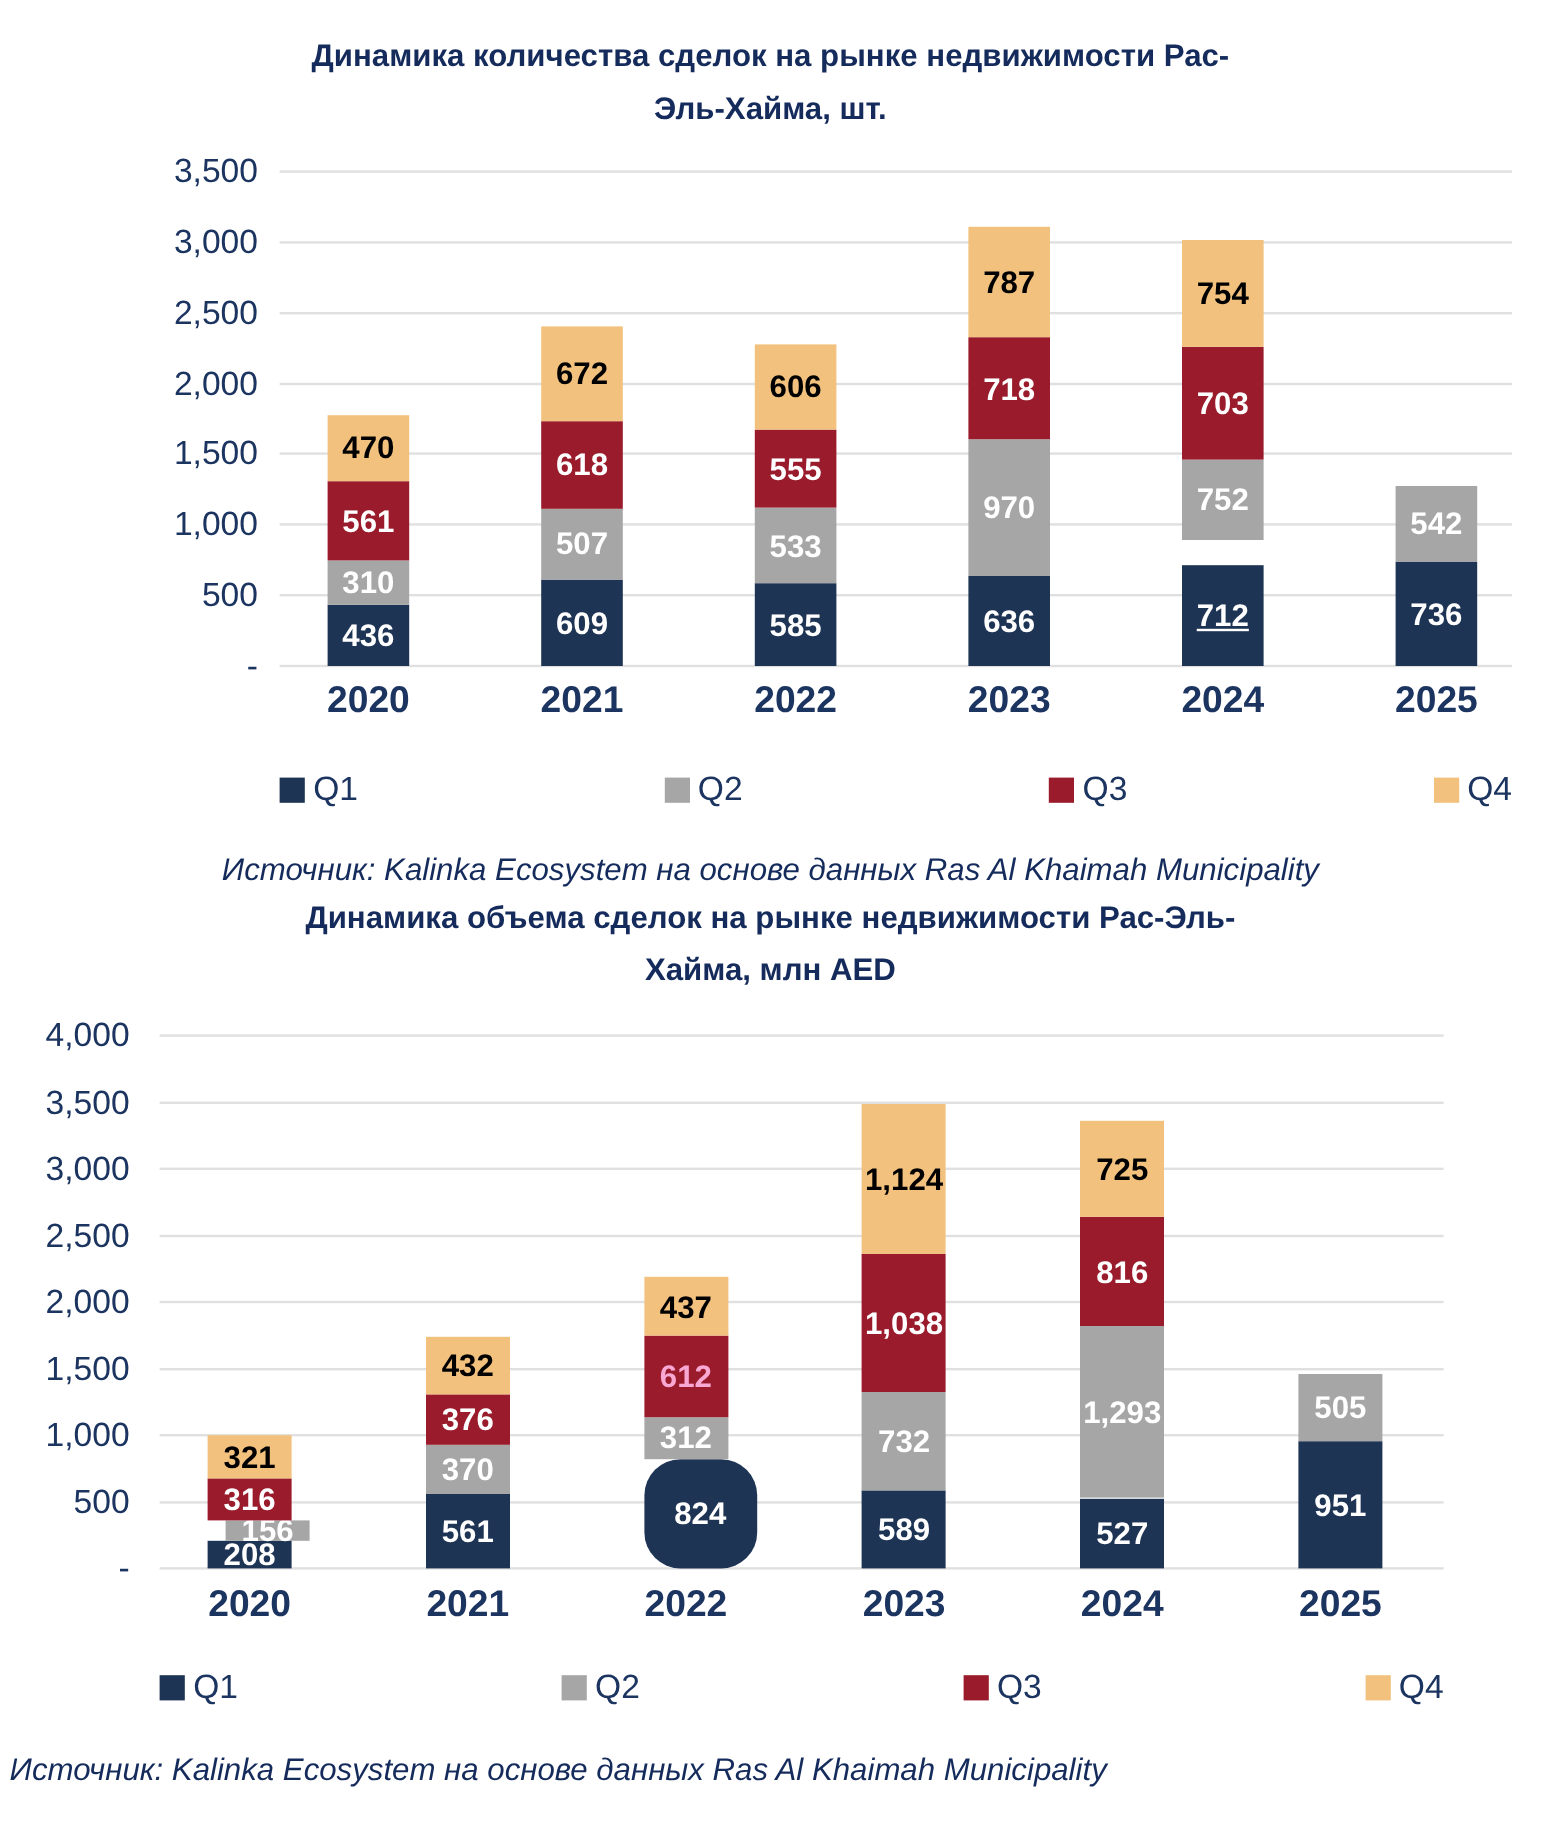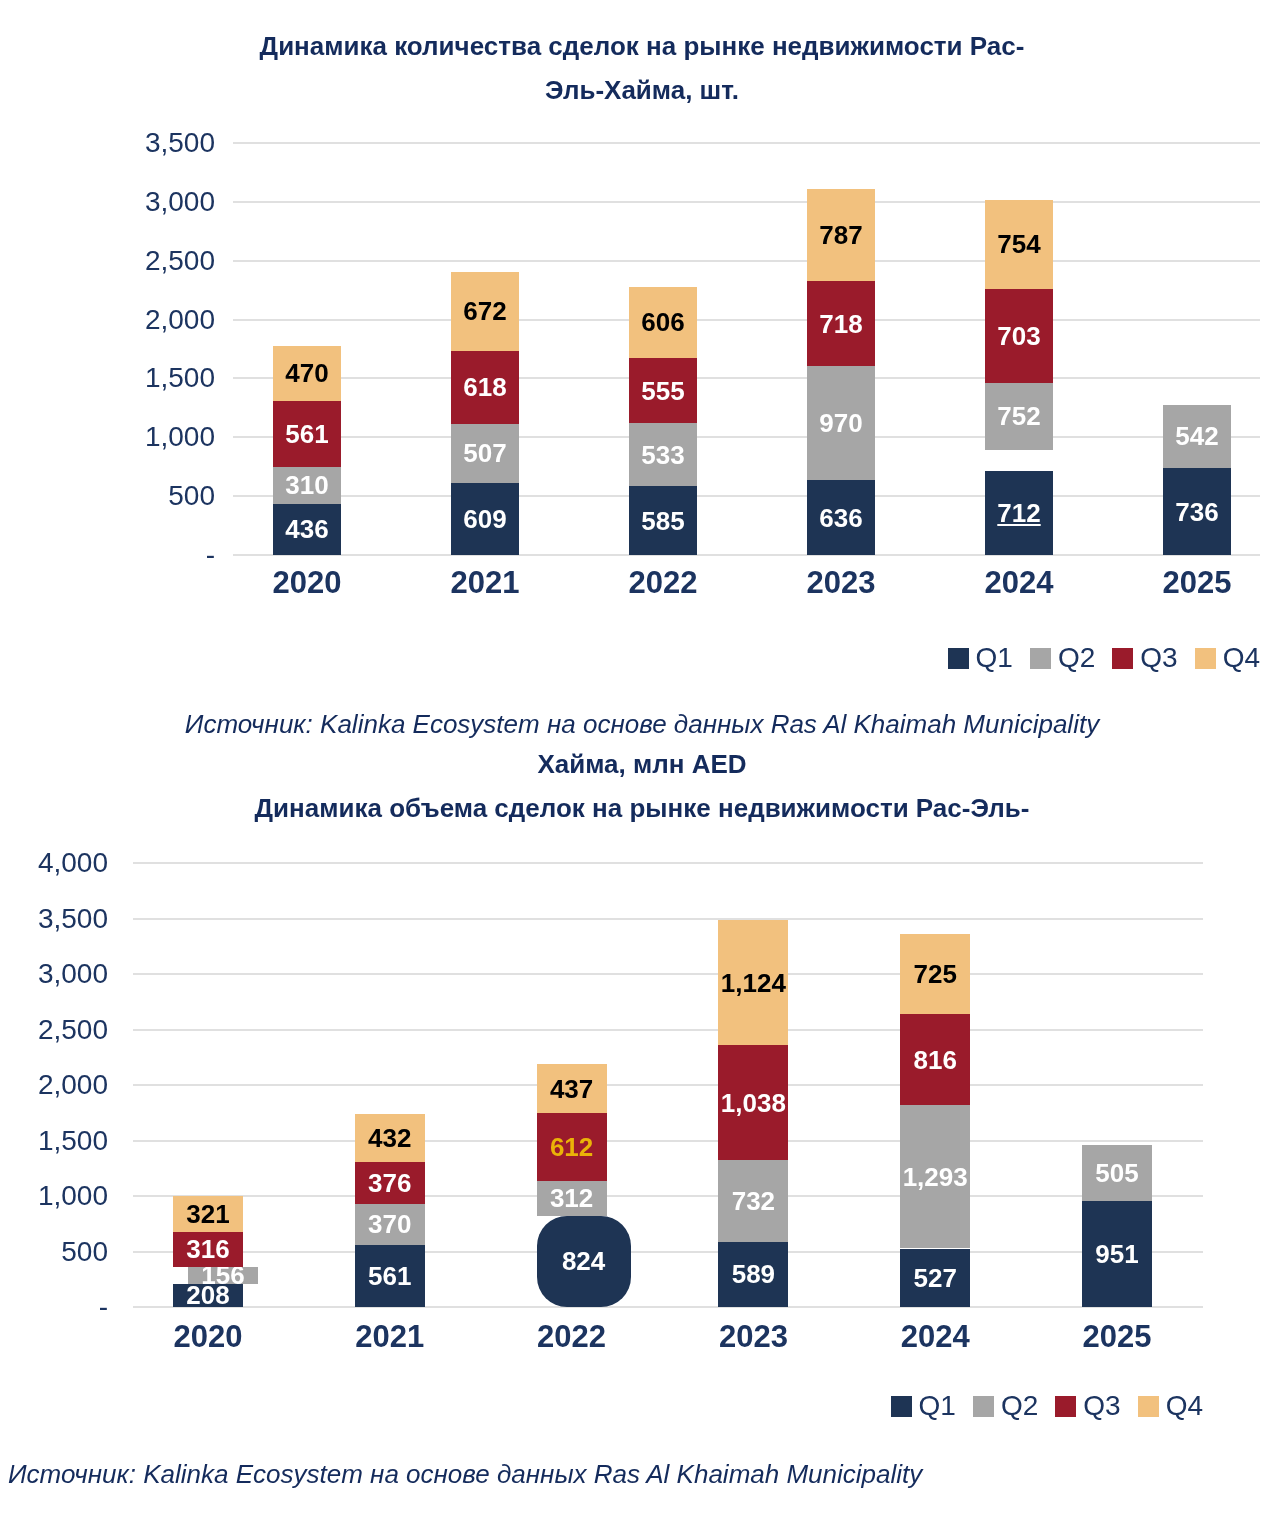--- a/index.html
+++ b/index.html
@@ -12,21 +12,21 @@
     color:#142B5C;font-weight:bold;font-size:26px;line-height:44px;
   }
   .source-caption{
     position:absolute;color:#142B5C;font-style:italic;font-size:26px;line-height:32px;
   }
   .gridline{position:absolute;height:2px;background:#E0E0E0;}
   .y-tick{position:absolute;text-align:right;color:#1C3460;font-size:28px;line-height:28px;}
   .x-tick{position:absolute;text-align:center;color:#1C3460;font-size:31px;font-weight:bold;line-height:34px;}
   .bar-seg{position:absolute;display:flex;align-items:center;justify-content:center;}
   .bar-label{font-size:26px;font-weight:bold;white-space:nowrap;line-height:26px;}
-  .legend{position:absolute;display:flex;justify-content:flex-end;align-items:center;gap:17px;}
+  .legend{position:absolute;display:flex;justify-content:space-between;align-items:center;gap:17px;}
   .legend-item{display:flex;align-items:center;gap:7px;}
   .legend-swatch{width:21px;height:21px;display:inline-block;}
   .legend-label{color:#1C3460;font-size:28px;line-height:28px;}
 </style>
 </head>
 <body>
 
 <div id="canvas">
 
   <div class="chart-title" style="top:24px;">
@@ -139,22 +139,22 @@
         <div class="legend-item">
           <div class="legend-swatch" style="background: rgb(242, 193, 126);"></div>
           <div class="legend-label">Q4</div>
         </div>
       </div>
     </div>
 
   <div class="source-caption" style="top:708px;left:0;width:100%;text-align:center;">Источник: Kalinka Ecosystem на основе данных Ras Al Khaimah Municipality</div>
 
   <div class="chart-title" style="top:742px;">
+    <div>Динамика объема сделок на рынке недвижимости Рас-Эль-</div>
     <div>Хайма, млн AED</div>
-    <div>Динамика объема сделок на рынке недвижимости Рас-Эль-</div>
   </div>
 
   <div id="plot-1">
       <div class="gridline" style="left: 133px; width: 1070px; top: 1306px; background: rgb(224, 224, 224);"></div>
       <div class="y-tick" style="left: 0px; width: 108px; top: 1293px;">-</div>
       <div class="gridline" style="left: 133px; width: 1070px; top: 1250.5px; background: rgb(224, 224, 224);"></div>
       <div class="y-tick" style="left: 0px; width: 108px; top: 1237.5px;">500</div>
       <div class="gridline" style="left: 133px; width: 1070px; top: 1195px; background: rgb(224, 224, 224);"></div>
       <div class="y-tick" style="left: 0px; width: 108px; top: 1182px;">1,000</div>
       <div class="gridline" style="left: 133px; width: 1070px; top: 1139.5px; background: rgb(224, 224, 224);"></div>
@@ -195,21 +195,21 @@
         <div class="bar-label" style="color: rgb(0, 0, 0);">432</div>
       </div>
       <div class="x-tick" style="left: 299.8px; width: 180px; top: 1320px;">2021</div>
       <div class="bar-seg" style="left: 536.6px; top: 1215.54px; width: 94px; height: 91.464px; background: rgb(30, 52, 84); border-radius: 30px;">
         <div class="bar-label" style="color: rgb(255, 255, 255);">824</div>
       </div>
       <div class="bar-seg" style="left: 536.6px; top: 1180.9px; width: 70px; height: 34.632px; background: rgb(166, 166, 166);">
         <div class="bar-label" style="color: rgb(255, 255, 255);">312</div>
       </div>
       <div class="bar-seg" style="left: 536.6px; top: 1112.97px; width: 70px; height: 67.932px; background: rgb(154, 27, 43);">
-        <div class="bar-label" style="color: #eab308; text-align: right;">612</div>
+        <div class="bar-label" style="color: #f9a8d4; text-align: right;">612</div>
       </div>
       <div class="bar-seg" style="left: 536.6px; top: 1064.46px; width: 70px; height: 48.507px; background: rgb(242, 193, 126);">
         <div class="bar-label" style="color: rgb(0, 0, 0);">437</div>
       </div>
       <div class="x-tick" style="left: 481.6px; width: 180px; top: 1320px;">2022</div>
       <div class="bar-seg" style="left: 718.4px; top: 1241.62px; width: 70px; height: 65.379px; background: rgb(30, 52, 84);">
         <div class="bar-label" style="color: rgb(255, 255, 255);">589</div>
       </div>
       <div class="bar-seg" style="left: 718.4px; top: 1160.37px; width: 70px; height: 81.252px; background: rgb(166, 166, 166);">
         <div class="bar-label" style="color: rgb(255, 255, 255);">732</div>

